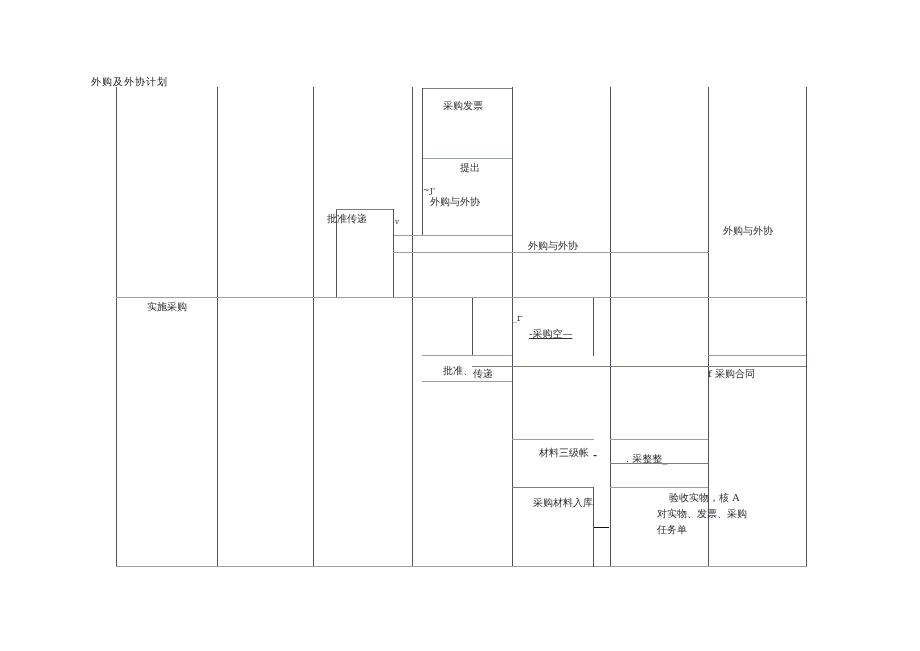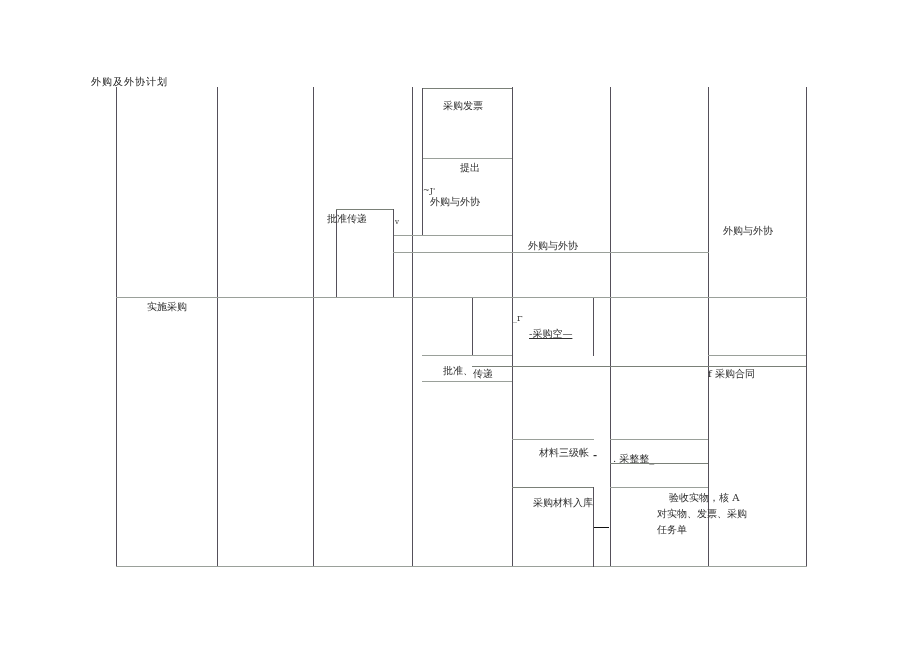--- a/index.html
+++ b/index.html
@@ -61,21 +61,21 @@
 <div class="h" style="left:472px;top:366px;width:334px;"></div>
 <div class="hd" style="left:422px;top:381px;width:90px;"></div>
 
 <div class="hd" style="left:708px;top:355px;width:98px;"></div>
 <div class="t" style="left:708px;top:368px;">f 采购合同</div>
 
 <div class="hd" style="left:512px;top:439px;width:82px;"></div>
 <div class="hd" style="left:610px;top:439px;width:98px;"></div>
 <div class="t" style="left:539px;top:447px;">材料三级帐</div>
 <div class="t" style="left:593px;top:449px;font-weight:bold;">-</div>
-<div class="t" style="left:613px;top:453px;text-align:right;">. 采整整_</div>
+<div class="t" style="left:626px;top:453px;text-align:right;">. 采整整_</div>
 <div class="h" style="left:610px;top:463px;width:98px;"></div>
 
 <div class="h" style="left:512px;top:487px;width:82px;"></div>
 <div class="hd" style="left:610px;top:487px;width:98px;"></div>
 <div class="v" style="left:593px;top:487px;height:80px;"></div>
 <div class="t" style="left:533px;top:497px;">采购材料入库</div>
 <div class="blk" style="left:594px;top:527px;width:15px;"></div>
 <div class="t wrap" style="left:612px;top:490px;width:94px;line-height:16px;text-indent:12px;">验收实物，核 A 对实物、发票、采购任务单</div>
 
 </body></html>

